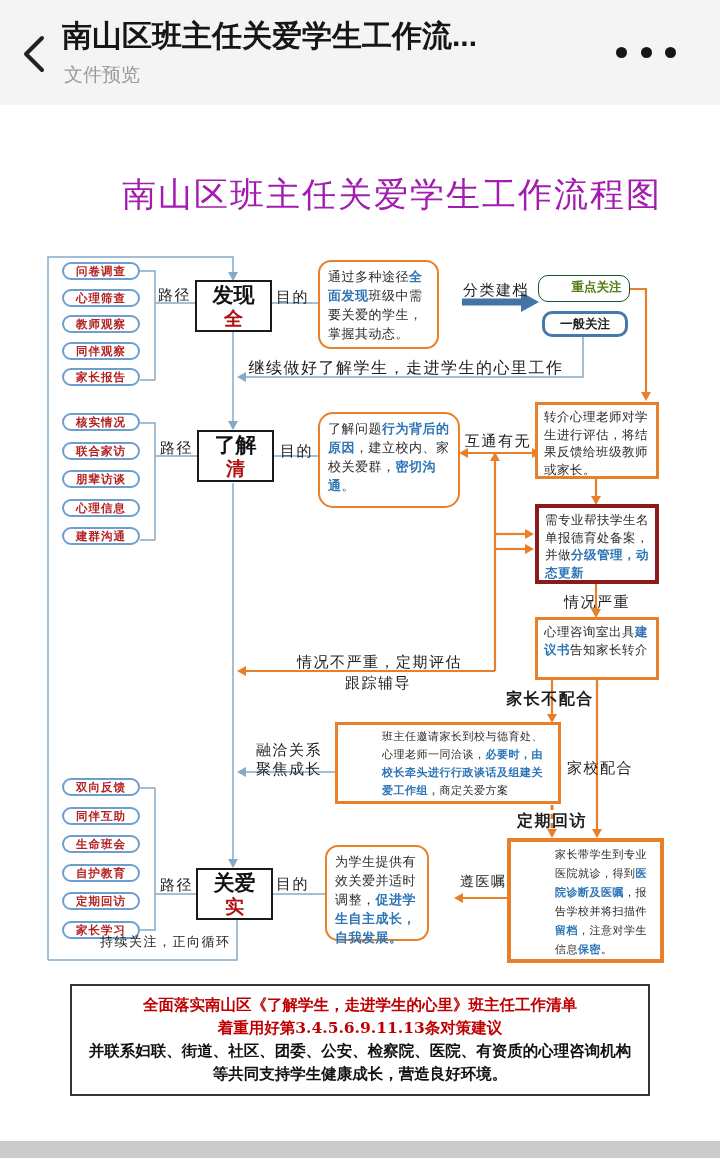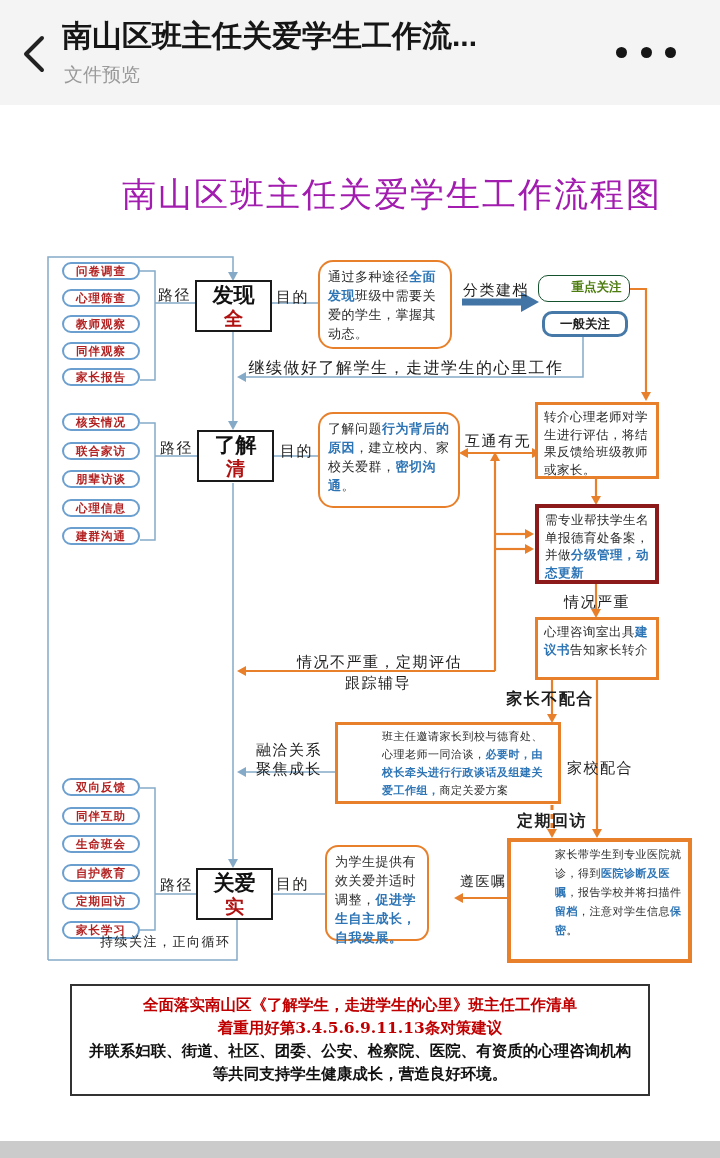--- a/index.html
+++ b/index.html
@@ -173,32 +173,32 @@
     <div class="stage-key">清</div>
   </div>
 
   <div class="lbl" style="left:158px;top:286px;">路径</div>
   <div class="lbl" style="left:276px;top:288px;">目的</div>
   <div class="lbl" style="left:160px;top:439px;">路径</div>
   <div class="lbl" style="left:280px;top:442px;">目的</div>
   <div class="lbl" style="left:160px;top:876px;">路径</div>
   <div class="lbl" style="left:276px;top:875px;">目的</div>
 
-  <div class="callout" style="left:318px;top:260px;width:134px;height:89px;"><span class="seg-k">通过多种途径</span><span class="seg-b">全面发现</span><span class="seg-k">班级中需要关爱的学生，掌握其动态。</span></div>
+  <div class="callout" style="left:318px;top:260px;width:121px;height:89px;border-radius:13px;"><span class="seg-k">通过多种途径</span><span class="seg-b">全面发现</span><span class="seg-k">班级中需要关爱的学生，掌握其动态。</span></div>
   <div class="callout" style="left:318px;top:412px;width:142px;height:96px;"><span class="seg-k">了解问题</span><span class="seg-b">行为背后的原因</span><span class="seg-k">，建立校内、家校关爱群，</span><span class="seg-b">密切沟通</span><span class="seg-k">。</span></div>
   <div class="callout" style="left:325px;top:845px;width:104px;height:96px;border-radius:13px;"><span class="seg-k">为学生提供有效关爱并适时调整，</span><span class="seg-b">促进学生自主成长，自我发展。</span></div>
 
   <div class="badge key" style="left:538px;top:275px;width:92px;height:27px;">重点关注</div>
   <div class="badge general" style="left:542px;top:311px;width:86px;height:26px;">一般关注</div>
 
   <div class="panel" style="left:535px;top:402px;width:124px;height:77px;"><span class="seg-k">转介心理老师对学生进行评估，将结果反馈给班级教师或家长。</span></div>
   <div class="panel darkred" style="left:535px;top:504px;width:124px;height:80px;"><span class="seg-k">需专业帮扶学生名单报德育处备案，并做</span><span class="seg-b">分级管理，动态更新</span></div>
   <div class="panel" style="left:535px;top:617px;width:124px;height:63px;"><span class="seg-k">心理咨询室出具</span><span class="seg-b">建议书</span><span class="seg-k">告知家长转介</span></div>
   <div class="panel big" style="left:335px;top:722px;width:226px;height:82px;border-width:3.5px;"><span class="seg-k">班主任邀请家长到校与德育处、心理老师一同洽谈，</span><span class="seg-b">必要时，由校长牵头进行行政谈话及组建关爱工作组，</span><span class="seg-k">商定关爱方案</span></div>
-  <div class="panel big" style="left:507px;top:838px;width:185px;height:125px;border-width:4px;line-height:19px;"><span class="seg-k">家长带学生到专业医院就诊，得到</span><span class="seg-b">医院诊断及医嘱</span><span class="seg-k">，报告学校并将扫描件</span><span class="seg-b">留档</span><span class="seg-k">，注意对学生信息</span><span class="seg-b">保密</span><span class="seg-k">。</span></div>
+  <div class="panel big" style="left:507px;top:838px;width:157px;height:125px;border-width:4px;line-height:19px;"><span class="seg-k">家长带学生到专业医院就诊，得到</span><span class="seg-b">医院诊断及医嘱</span><span class="seg-k">，报告学校并将扫描件</span><span class="seg-b">留档</span><span class="seg-k">，注意对学生信息</span><span class="seg-b">保密</span><span class="seg-k">。</span></div>
 
   <div class="lbl" style="left:463px;top:281px;">分类建档</div>
   <div class="lbl center" style="left:406px;top:358px;font-size:16px;">继续做好了解学生，走进学生的心里工作</div>
   <div class="lbl" style="left:465px;top:432px;">互通有无</div>
   <div class="lbl center" style="left:597px;top:593px;">情况严重</div>
   <div class="lbl" style="left:297px;top:653px;">情况不严重，定期评估</div>
   <div class="lbl" style="left:345px;top:674px;">跟踪辅导</div>
   <div class="lbl bold center" style="left:550px;top:689px;">家长不配合</div>
   <div class="lbl center" style="left:600px;top:759px;">家校配合</div>
   <div class="lbl" style="left:256px;top:741px;">融洽关系</div>

